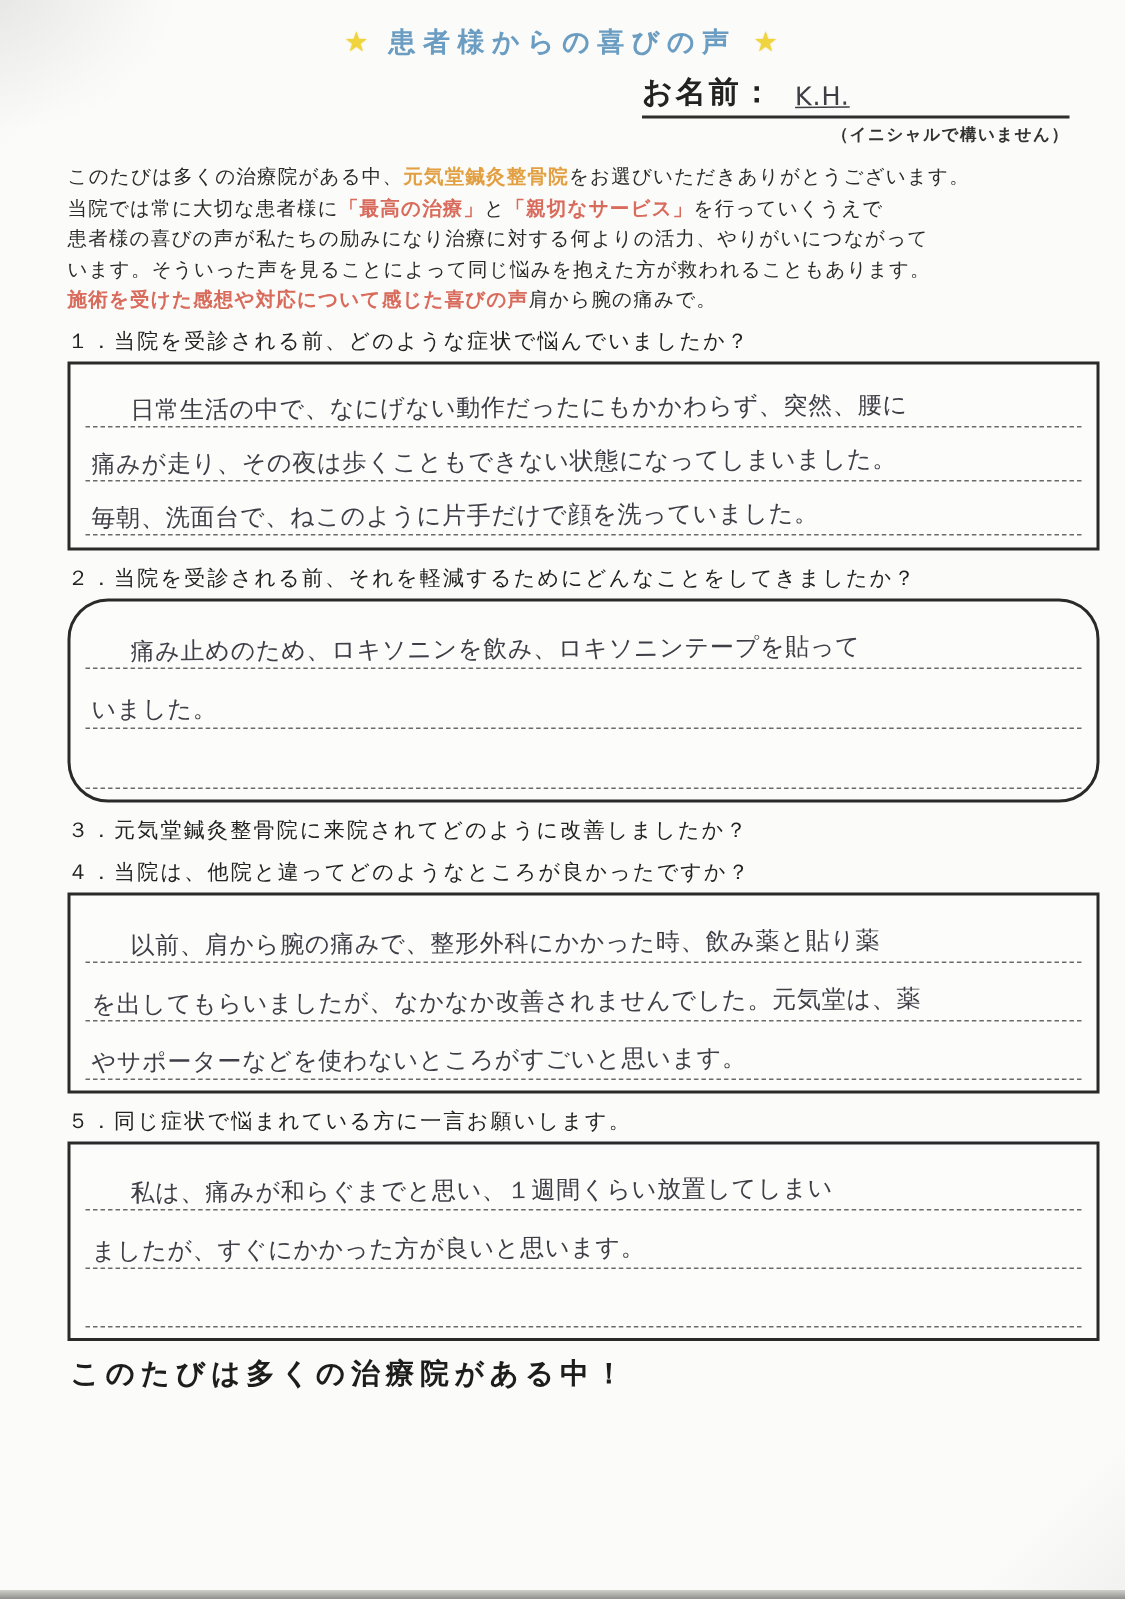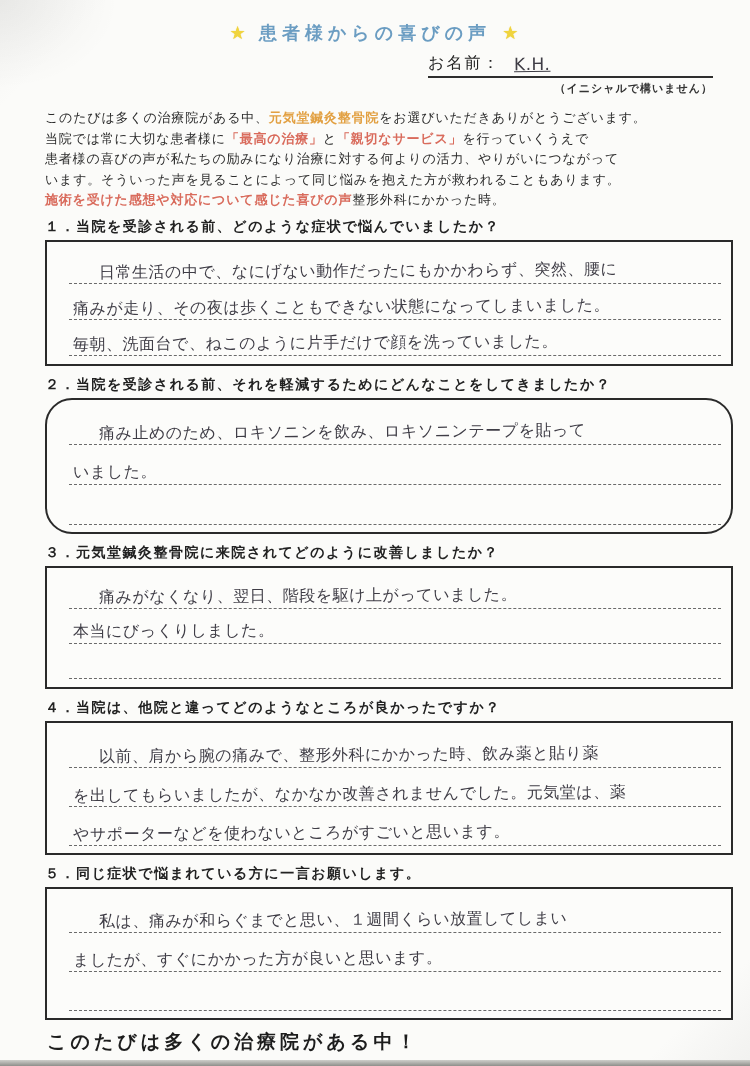--- a/index.html
+++ b/index.html
@@ -20,40 +20,39 @@
     position:absolute;left:0;bottom:0;width:100%;height:6px;
     background:linear-gradient(#cfcfcb,#8f8f8b);
   }
   .scan-crease{
     position:absolute;left:0;top:0;width:120px;height:90px;
     background:radial-gradient(ellipse at 0% 0%,rgba(0,0,0,0.05),rgba(0,0,0,0) 70%);
   }
 
   
   .title-row{
-    padding-top:4px;
+    padding-top:16px;
     text-align:center;
     font-size:18px;
     font-weight:bold;
     letter-spacing:5px;
     color:#6b9dc2;
-    margin-top:17px;
   }
   .star{color:#f0d43e;letter-spacing:2px;text-shadow:0 0 1px #e8c42a;}
 
   .name-wrap{
     width:285px;
     margin:8px 37px 0 auto;
   }
   .name-line{
     display:flex;align-items:flex-end;gap:14px;
     border-bottom:2px solid #2e2e2e;
     padding-bottom:2px;
   }
-  .name-label{font-size:16px;font-weight:normal;color:#222;letter-spacing:2px;}
+  .name-label{font-size:20px;font-weight:bold;color:#222;letter-spacing:2px;}
   .name-note{
     margin-top:3px;text-align:right;
     font-size:11px;font-weight:bold;color:#333;letter-spacing:1px;
   }
 
   
   .hand{
     font-size:16px;
     color:#3f3d46;
     letter-spacing:0.5px;
@@ -73,39 +72,38 @@
     font-weight:500;
   }
   .clinic{color:#e2a042;font-weight:bold;}
   .hl{color:#d96b5c;font-weight:bold;}
 
   
   .content{margin:0 17px 0 45px;}
   .q-label{
     margin:10px 0 4px 0;
     font-size:14px;
-    font-weight:bold;
+    font-weight:normal;
     color:#222;
     letter-spacing:1.5px;
   }
   .q-label.first{margin-top:7px;}
   .answer-box{
     border:2px solid #2a2a2a;
     background:#fcfcfa;
     box-sizing:border-box;
     display:flex;flex-direction:column;
     padding:6px 10px 7px 10px;
   }
   .ans-row{
     flex:1;
     display:flex;align-items:flex-end;
     border-bottom:1.5px dashed #6a6a6a;
     padding-bottom:1px;
     overflow:hidden;
-    margin-left:12px;
   }
   .ans-row .hand{padding-left:4px;}
   .ans-row.indent .hand{padding-left:30px;}
   .box-h1{height:126px;}
   .box-h2{height:136px;border-radius:27px;}
   .box-h3{height:123px;}
   .box-h4{height:134px;}
   .box-h5{height:133px;}
 
   
@@ -135,21 +133,21 @@
       <span class="hand name-value">K.H.</span>
     </div>
     <div class="name-note">（イニシャルで構いません）</div>
   </div>
 
   <div class="intro">
     <span>このたびは多くの治療院がある中、</span><span class="clinic">元気堂鍼灸整骨院</span><span>をお選びいただきありがとうございます。</span><br>
     <span>当院では常に大切な患者様に</span><span class="hl">「最高の治療」</span><span>と</span><span class="hl">「親切なサービス」</span><span>を行っていくうえで</span><br>
     <span>患者様の喜びの声が私たちの励みになり治療に対する何よりの活力、やりがいにつながって</span><br>
     <span>います。そういった声を見ることによって同じ悩みを抱えた方が救われることもあります。</span><br>
-    <span class="hl">施術を受けた感想や対応について感じた喜びの声</span><span>整形外科にかかった時。</span>
+    <span class="hl">施術を受けた感想や対応について感じた喜びの声</span><span>肩から腕の痛みで。</span>
   </div>
 
   <div class="content">
 
     <div class="q-label first">１．当院を受診される前、どのような症状で悩んでいましたか？</div>
     <div class="answer-box box-h1">
       <div class="ans-row indent">
           <span class="hand">日常生活の中で、なにげない動作だったにもかかわらず、突然、腰に</span>
         </div>
       <div class="ans-row">
@@ -167,31 +165,20 @@
         </div>
       <div class="ans-row">
           <span class="hand">いました。</span>
         </div>
       <div class="ans-row">
           <span class="hand"></span>
         </div>
     </div>
 
     <div class="q-label">３．元気堂鍼灸整骨院に来院されてどのように改善しましたか？</div>
-    <div class="answer-box box-h3">
-      <div class="ans-row indent">
-          <span class="hand">痛みがなくなり、翌日、階段を駆け上がっていました。</span>
-        </div>
-      <div class="ans-row">
-          <span class="hand">本当にびっくりしました。</span>
-        </div>
-      <div class="ans-row">
-          <span class="hand"></span>
-        </div>
-    </div>
 
     <div class="q-label">４．当院は、他院と違ってどのようなところが良かったですか？</div>
     <div class="answer-box box-h4">
       <div class="ans-row indent">
           <span class="hand">以前、肩から腕の痛みで、整形外科にかかった時、飲み薬と貼り薬</span>
         </div>
       <div class="ans-row">
           <span class="hand">を出してもらいましたが、なかなか改善されませんでした。元気堂は、薬</span>
         </div>
       <div class="ans-row">

